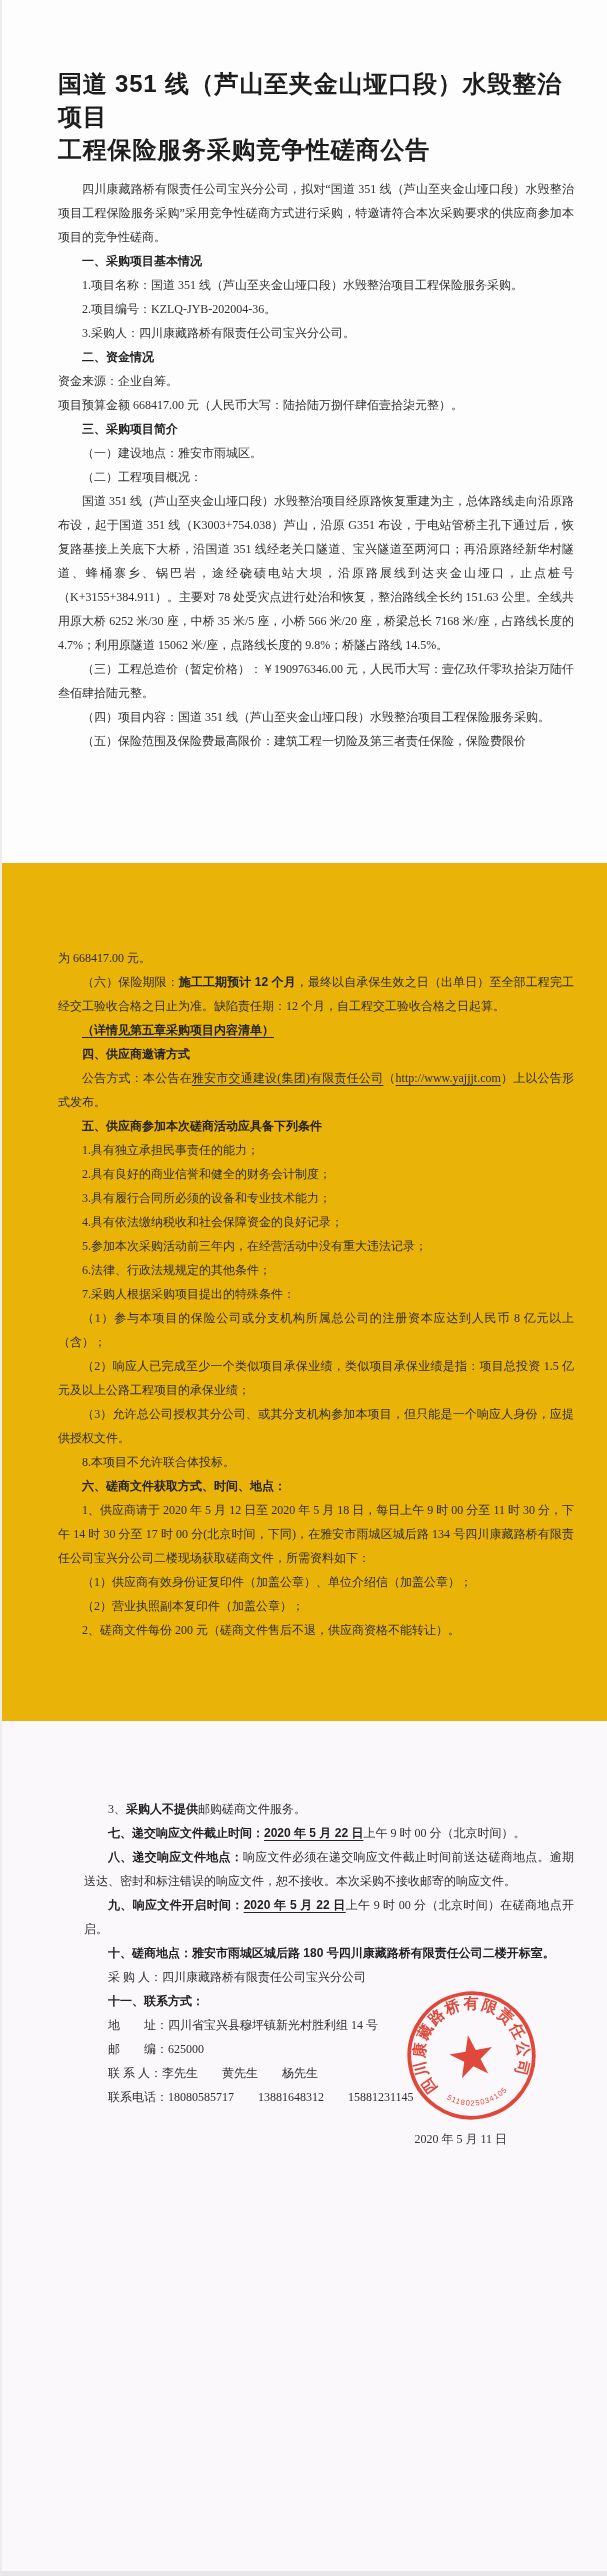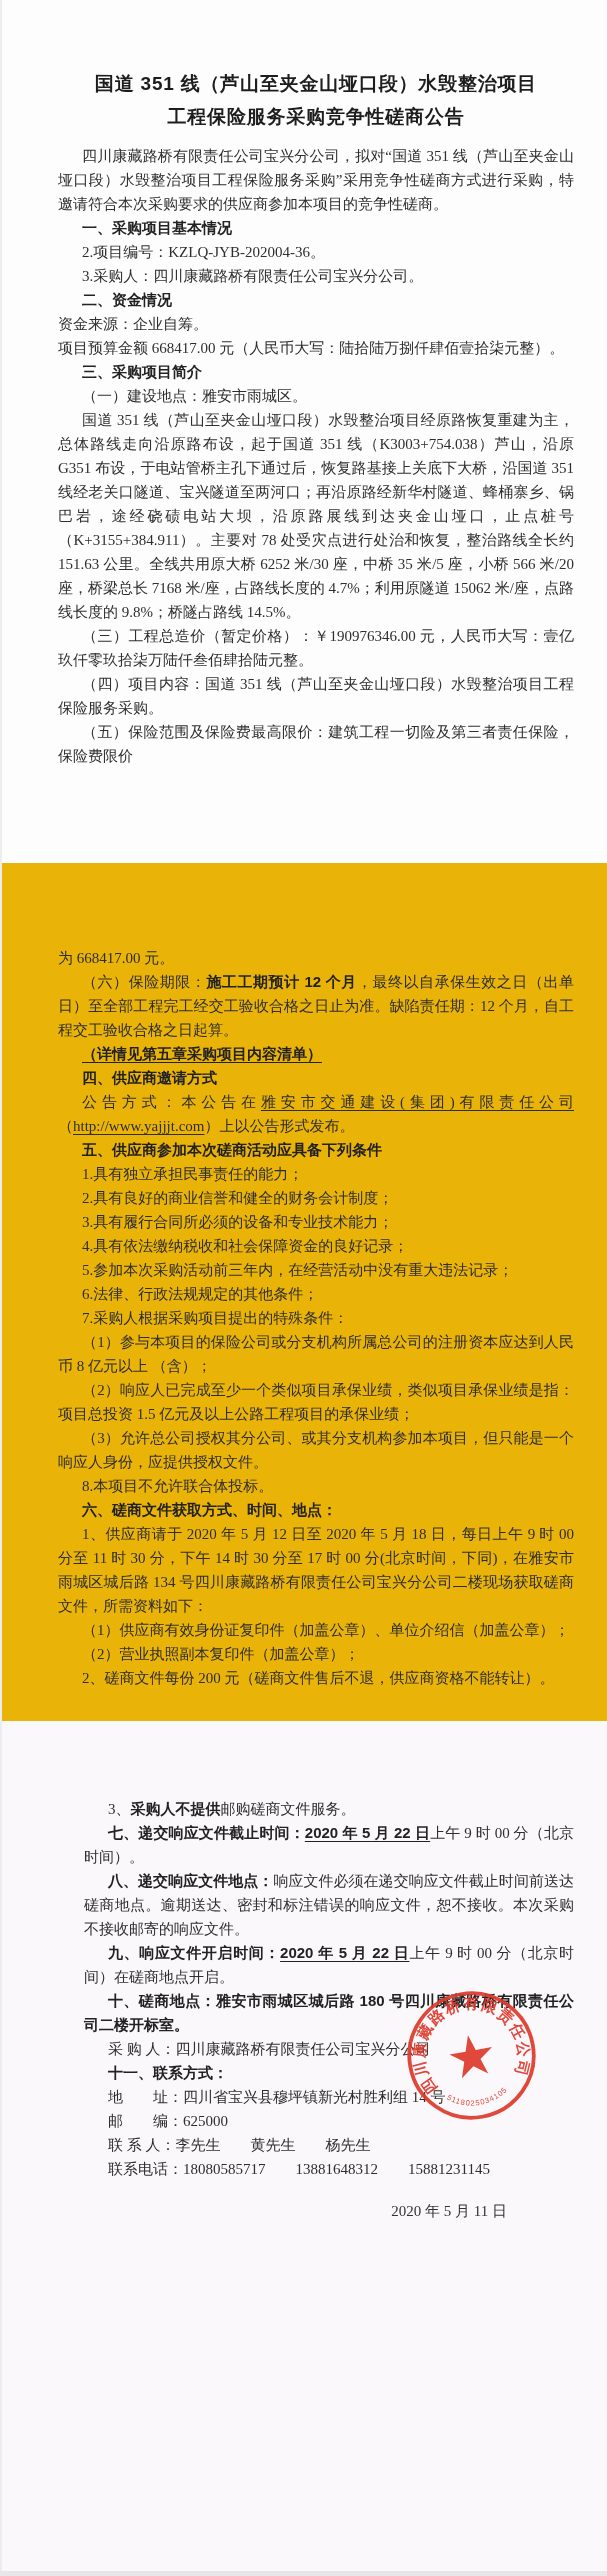--- a/index.html
+++ b/index.html
@@ -6,24 +6,24 @@
   #root{position:relative;width:607px;height:2576px;background:#fdfdfd;overflow:hidden;
         font-family:"Liberation Serif","DejaVu Serif",serif;}
   .page{position:relative;width:607px;overflow:hidden;}
   .page-1{height:863px;background:#fdfdfd;}
   .page-2{height:858px;background:#eab308;}
   .page-3{height:855px;background:#faf8fb;}
   .content{position:relative;}
   .page-1 .content{padding:67px 33px 0 58px;}
   .page-2 .content{padding:83px 33px 0 58px;}
   .page-3 .content{padding:76px 33px 0 84px;}
-  .para{margin:0;font-size:15px;line-height:24px;color:#2e2e2e;text-align:justify;
+  .para{margin:0;font-size:12px;line-height:24px;color:#2e2e2e;text-align:justify;
         text-indent:24px;}
   .para.flush{text-indent:0;}
-  .para.title{font-size:19px;line-height:33px;font-weight:700;text-align:center;text-indent:0;
+  .para.title{font-size:24px;line-height:33px;font-weight:700;text-align:left;text-indent:0;
         color:#1d1d1d;font-family:"Liberation Sans","DejaVu Sans",sans-serif;letter-spacing:0.8px;}
   .para.title + .para:not(.title){margin-top:11.4px;}
   .para.contact{text-align:left;}
   .para.date{text-align:right;text-indent:0;padding-right:67px;margin-top:18px;color:#333;}
   .b{font-weight:700;font-family:"Liberation Sans","DejaVu Sans",sans-serif;color:#222;}
   .u{text-decoration:underline;text-underline-offset:3px;}
   .seal{position:absolute;left:404px;top:267px;width:135px;height:135px;
         transform:rotate(-10deg);opacity:.92;pointer-events:none;}
   .seal text{font-family:"Liberation Sans","DejaVu Sans",sans-serif;fill:#dd3a2b;}
   .edge-left{position:absolute;left:0;top:0;width:1.5px;height:2576px;background:#ededf0;}
@@ -35,27 +35,29 @@
 
 <div id="root">
   <div class="edge-top"></div>
 
   <div class="page page-1">
     <div class="content">
         <p class="para title"><span>国道 351 线（芦山至夹金山垭口段）水毁整治项目</span></p>
         <p class="para title"><span>工程保险服务采购竞争性磋商公告</span></p>
         <p class="para"><span>四川康藏路桥有限责任公司宝兴分公司，拟对“国道 351 线（芦山至夹金山垭口段）水毁整治项目工程保险服务采购”采用竞争性磋商方式进行采购，特邀请符合本次采购要求的供应商参加本项目的竞争性磋商。</span></p>
         <p class="para"><span class="b">一、采购项目基本情况</span></p>
+        <p class="para"><span>1.项目名称：国道 351 线（芦山至夹金山垭口段）水毁整治项目工程保险服务采购。</span></p>
         <p class="para"><span>2.项目编号：KZLQ-JYB-202004-36。</span></p>
         <p class="para"><span>3.采购人：四川康藏路桥有限责任公司宝兴分公司。</span></p>
         <p class="para"><span class="b">二、资金情况</span></p>
         <p class="para flush"><span>资金来源：企业自筹。</span></p>
         <p class="para flush"><span>项目预算金额 668417.00 元（人民币大写：陆拾陆万捌仟肆佰壹拾柒元整）。</span></p>
         <p class="para"><span class="b">三、采购项目简介</span></p>
         <p class="para"><span>（一）建设地点：雅安市雨城区。</span></p>
+        <p class="para"><span>（二）工程项目概况：</span></p>
         <p class="para"><span>国道 351 线（芦山至夹金山垭口段）水毁整治项目经原路恢复重建为主，总体路线走向沿原路布设，起于国道 351 线（K3003+754.038）芦山，沿原 G351 布设，于电站管桥主孔下通过后，恢复路基接上关底下大桥，沿国道 351 线经老关口隧道、宝兴隧道至两河口；再沿原路经新华村隧道、蜂桶寨乡、锅巴岩，途经硗碛电站大坝，沿原路展线到达夹金山垭口，止点桩号（K+3155+384.911）。主要对 78 处受灾点进行处治和恢复，整治路线全长约 151.63 公里。全线共用原大桥 6252 米/30 座，中桥 35 米/5 座，小桥 566 米/20 座，桥梁总长 7168 米/座，占路线长度的 4.7%；利用原隧道 15062 米/座，点路线长度的 9.8%；桥隧占路线 14.5%。</span></p>
         <p class="para"><span>（三）工程总造价（暂定价格）：￥190976346.00 元，人民币大写：壹亿玖仟零玖拾柒万陆仟叁佰肆拾陆元整。</span></p>
         <p class="para"><span>（四）项目内容：国道 351 线（芦山至夹金山垭口段）水毁整治项目工程保险服务采购。</span></p>
         <p class="para"><span>（五）保险范围及保险费最高限价：建筑工程一切险及第三者责任保险，保险费限价</span></p>
       </div>
   </div>
 
   <div class="page page-2">
     <div class="content">
         <p class="para flush"><span>为 668417.00 元。</span></p>

